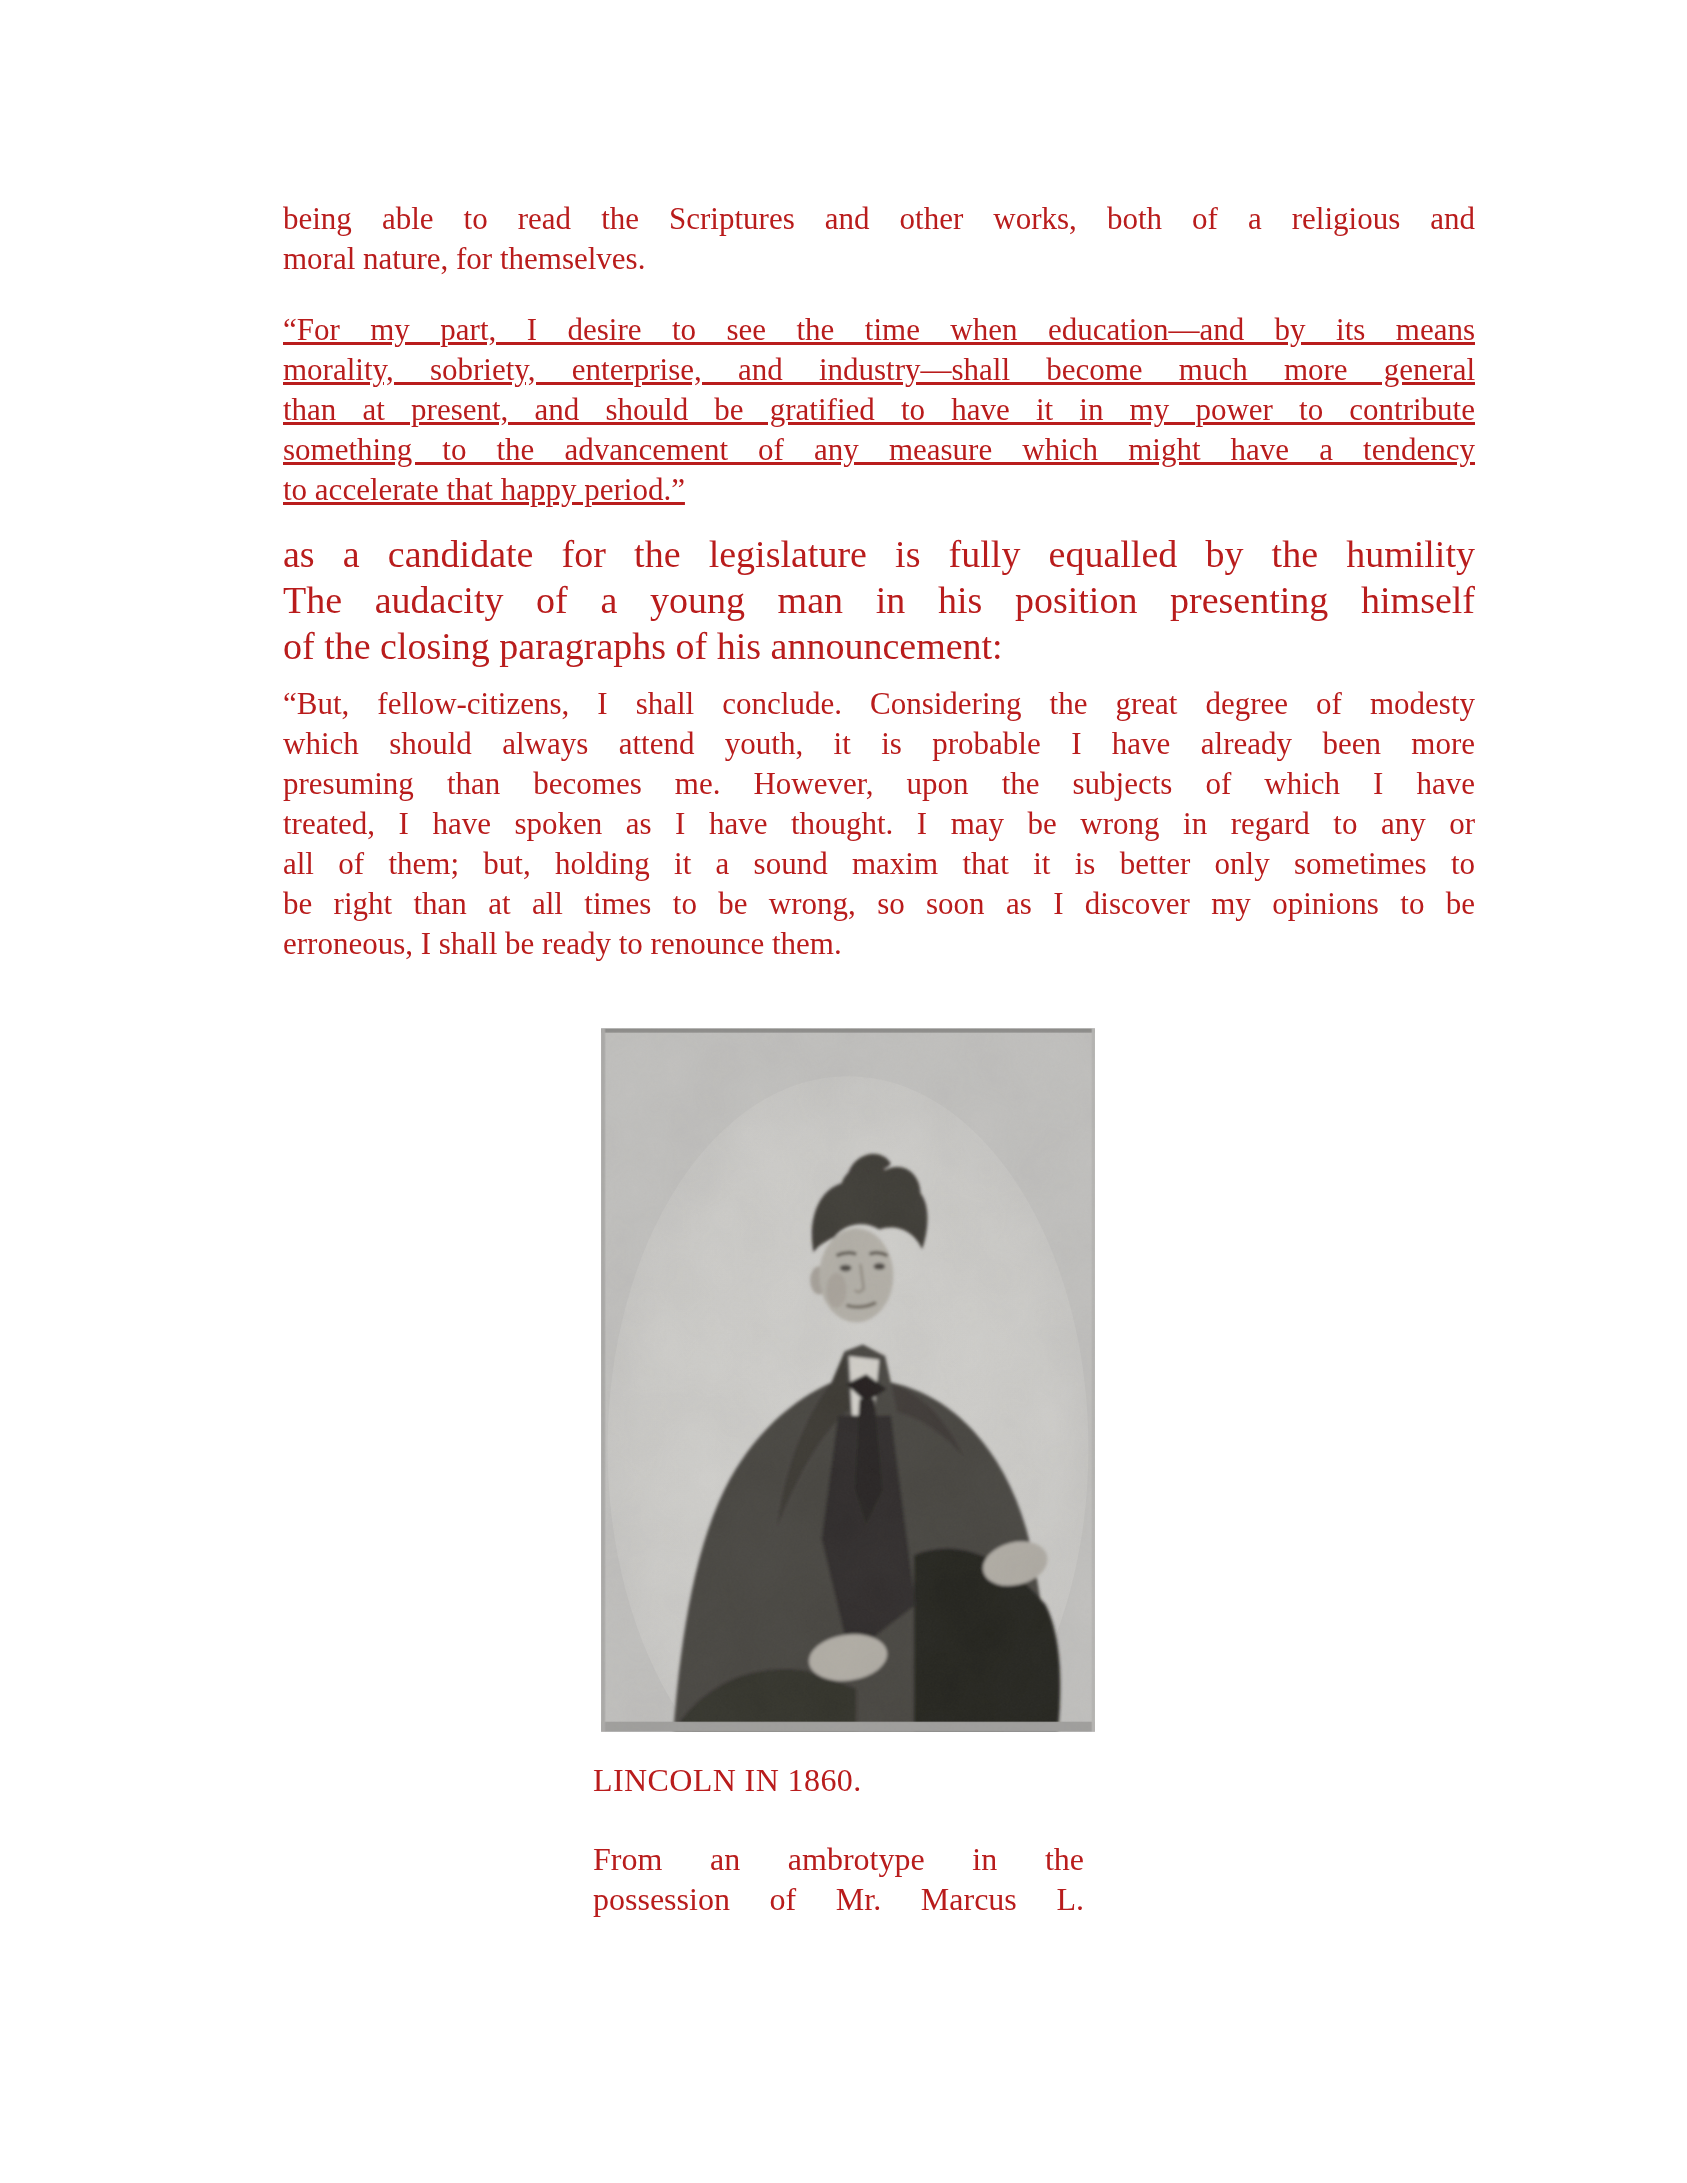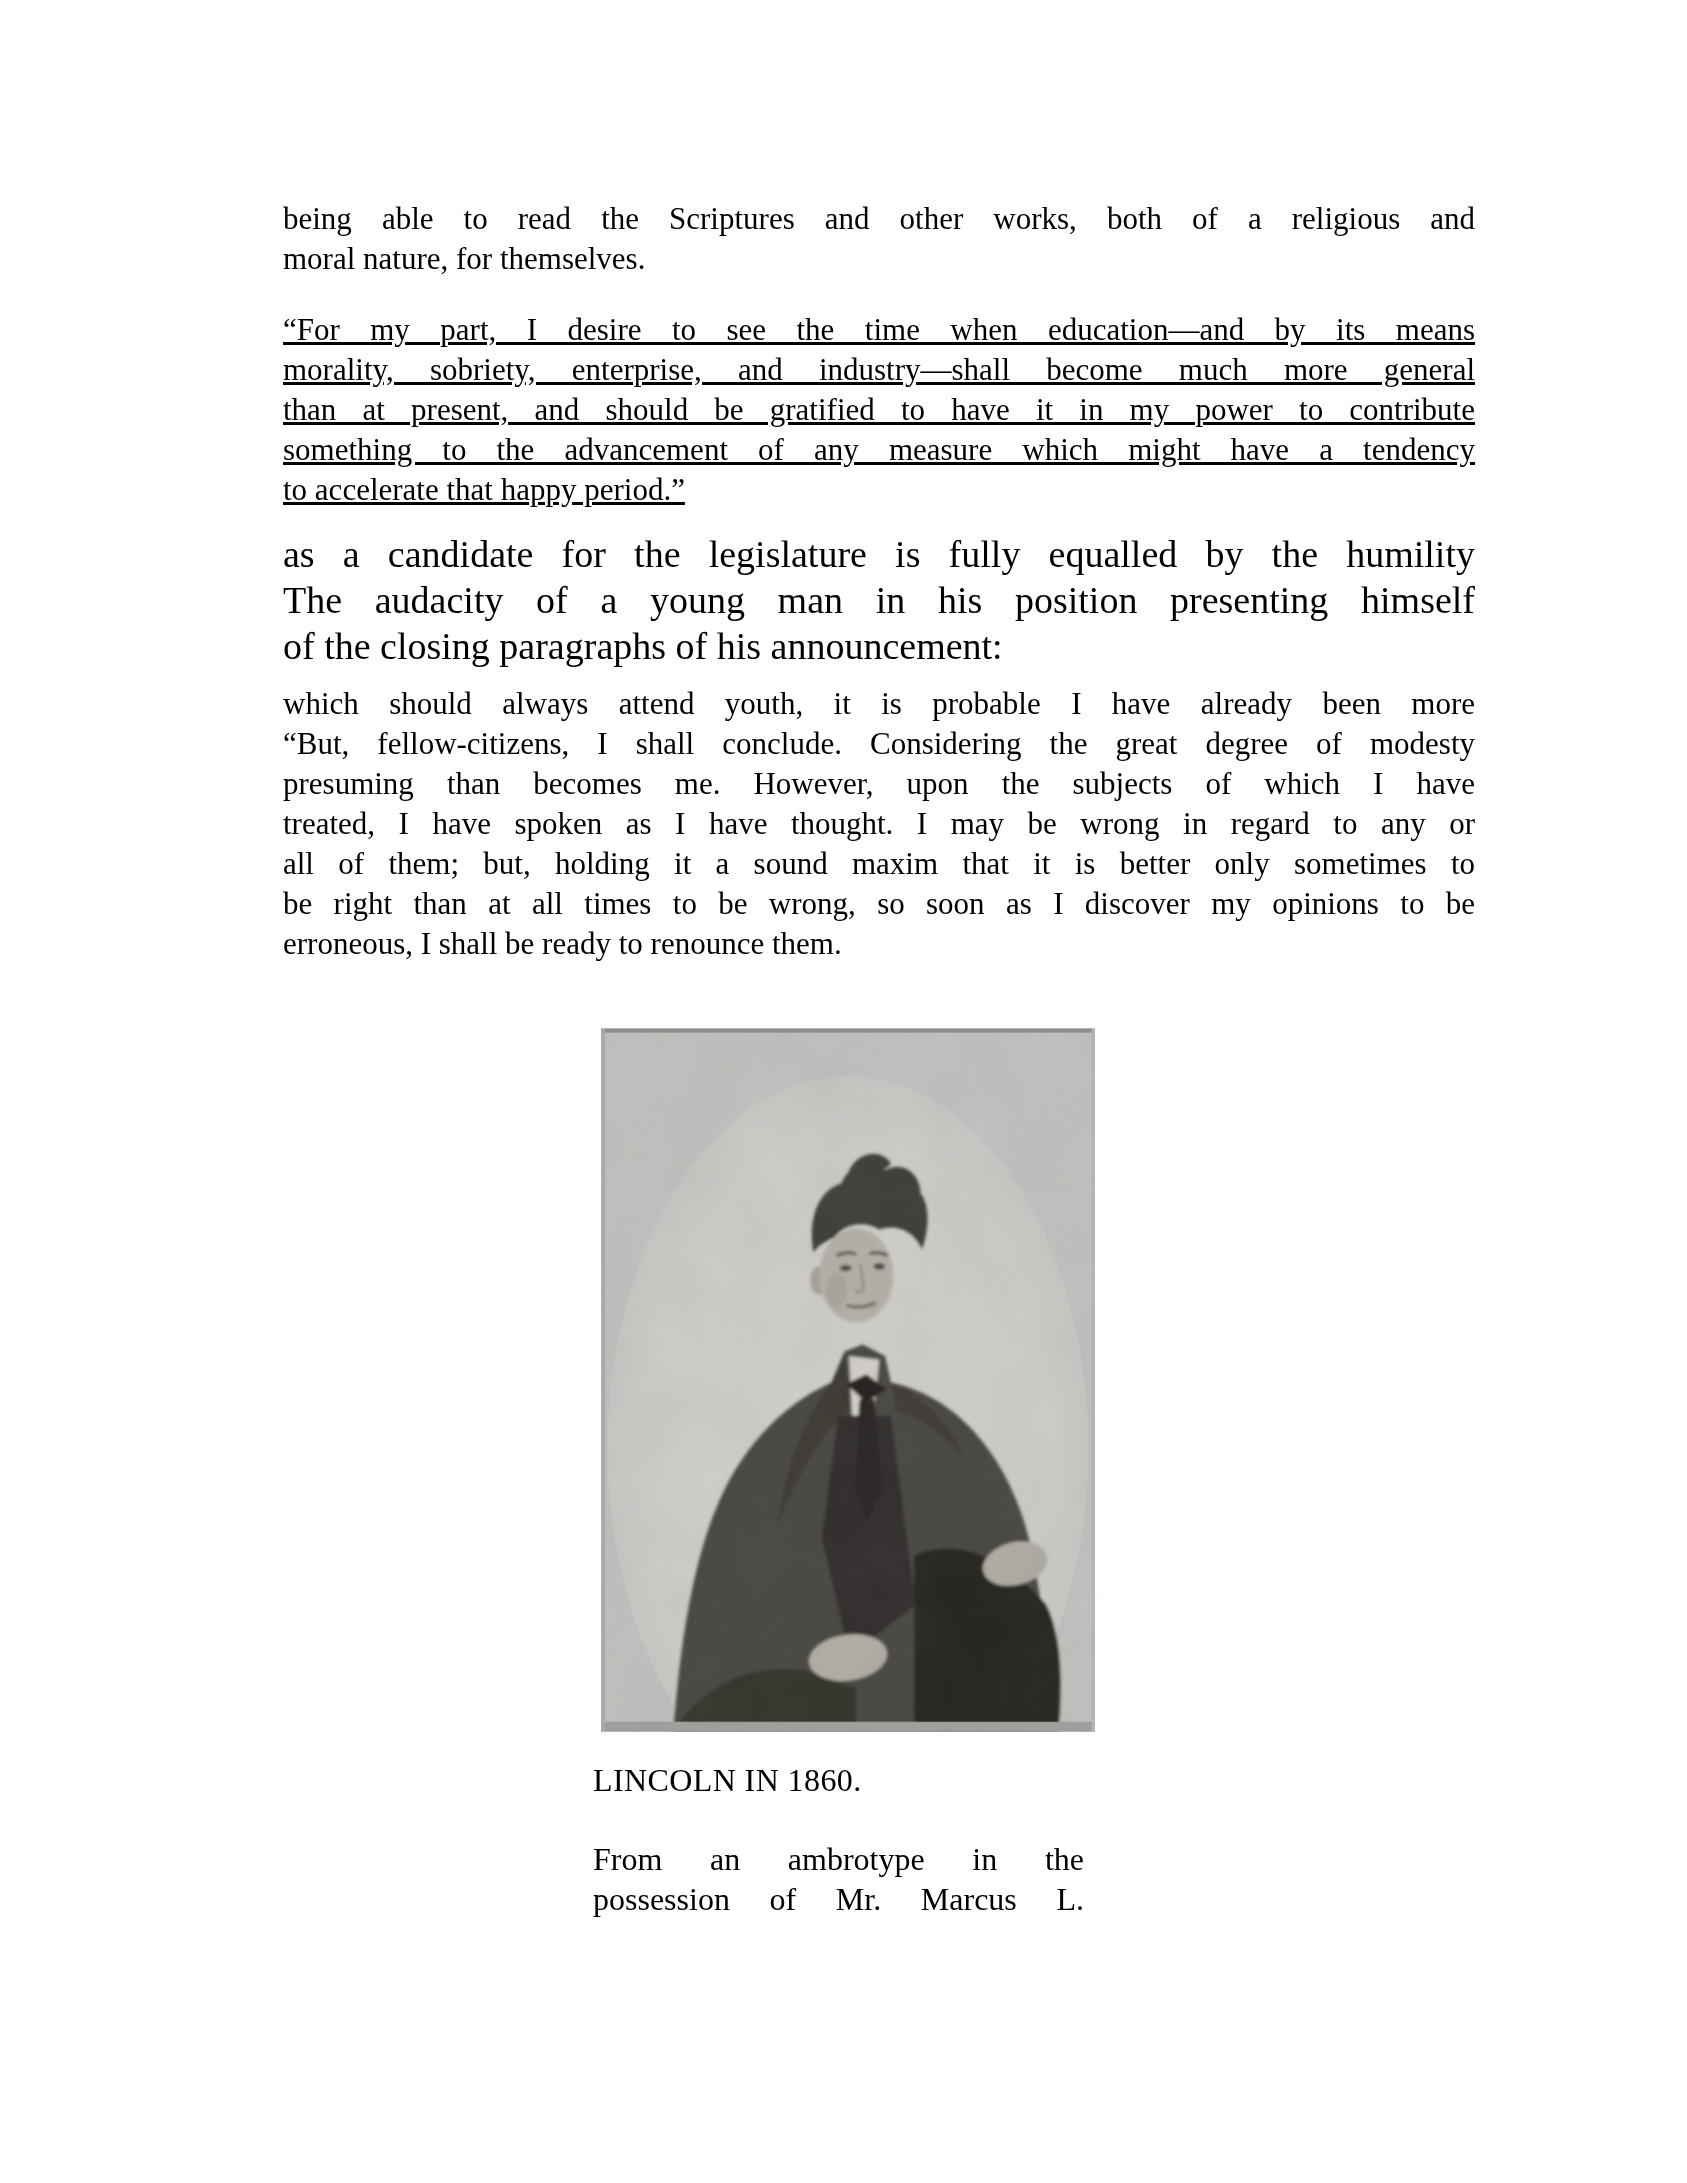--- a/index.html
+++ b/index.html
@@ -2,21 +2,21 @@
 <html style="font-size:13px"><head>
 <meta charset="utf-8">
 <style>
   html,body{margin:0;padding:0;background:#ffffff;}
   .page{
     position:relative;
     width:1687px;height:2183px;
     background:#ffffff;
     overflow:hidden;
     font-family:"Liberation Serif","DejaVu Serif",serif;
-    color:#000000;
+    color:#b91c1c;
   }
   .text-column{
     position:absolute;
     left:283px;top:199px;width:1192px;
   }
   .para{margin:0;}
   .para.body{font-size:31px;line-height:40px;}
   .para.lead{font-size:38px;line-height:46px;}
   .p2{margin-top:31px;text-decoration:underline;}
   .p3{margin-top:21.4px;}
@@ -60,22 +60,22 @@
         <div class="tline">than at present, and should be gratified to have it in my power to contribute</div>
         <div class="tline">something to the advancement of any measure which might have a tendency</div>
         <div class="tline tline-last">to accelerate that happy period.”</div>
       </div>
     <div class="para lead p3">
         <div class="tline">as a candidate for the legislature is fully equalled by the humility</div>
         <div class="tline">The audacity of a young man in his position presenting himself</div>
         <div class="tline tline-last">of the closing paragraphs of his announcement:</div>
       </div>
     <div class="para body p4">
+        <div class="tline">“But, fellow-citizens, I shall conclude. Considering the great degree of modesty</div>
         <div class="tline">which should always attend youth, it is probable I have already been more</div>
-        <div class="tline">“But, fellow-citizens, I shall conclude. Considering the great degree of modesty</div>
         <div class="tline">presuming than becomes me. However, upon the subjects of which I have</div>
         <div class="tline">treated, I have spoken as I have thought. I may be wrong in regard to any or</div>
         <div class="tline">all of them; but, holding it a sound maxim that it is better only sometimes to</div>
         <div class="tline">be right than at all times to be wrong, so soon as I discover my opinions to be</div>
         <div class="tline tline-last">erroneous, I shall be ready to renounce them.</div>
       </div>
   </div>
 
   <div class="figure-photo">
     <svg viewBox="0 0 600 854" xmlns="http://www.w3.org/2000/svg">

